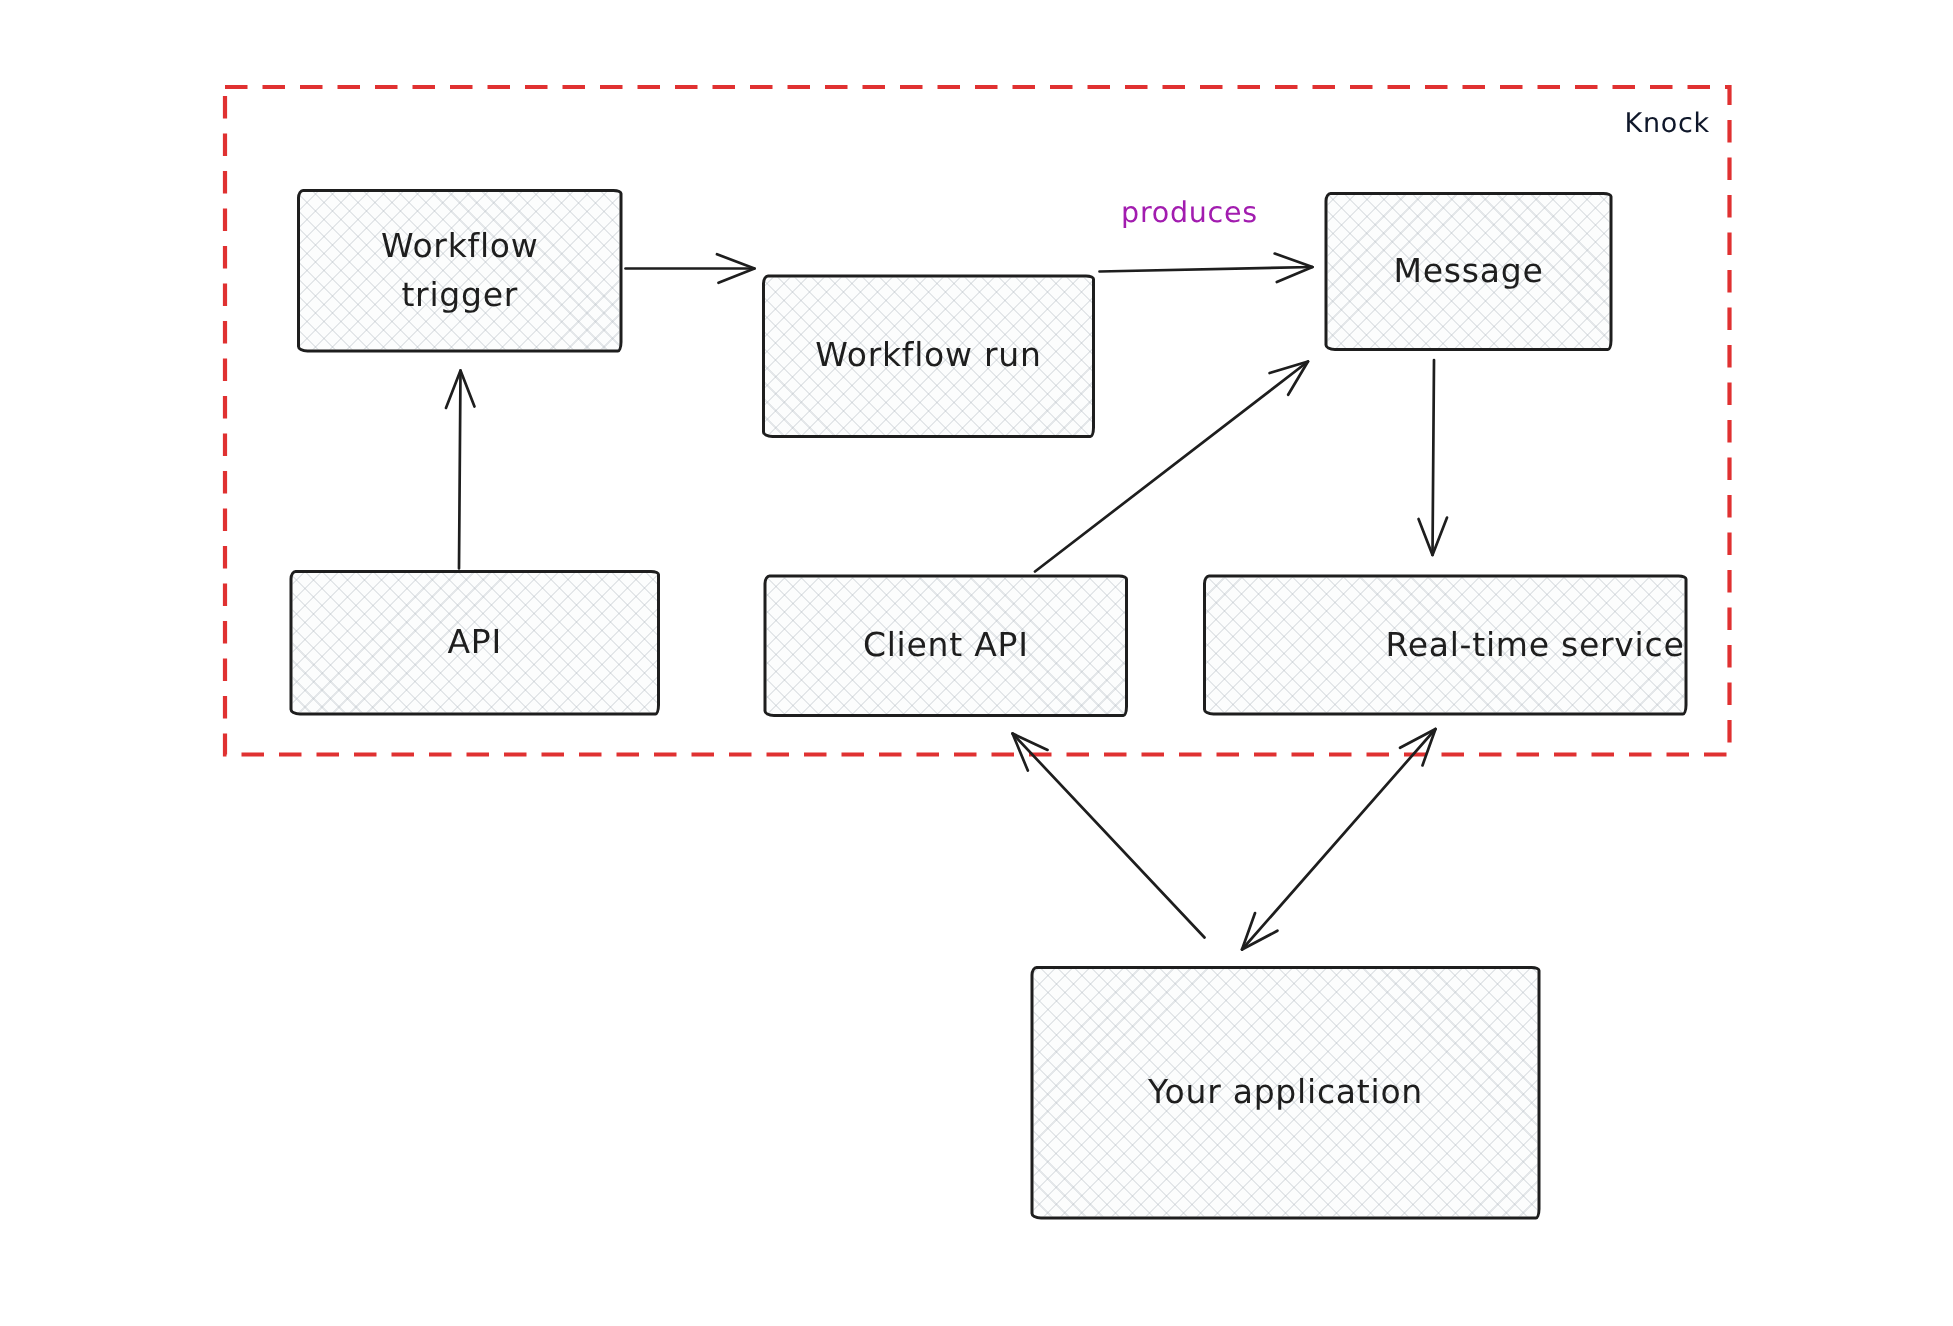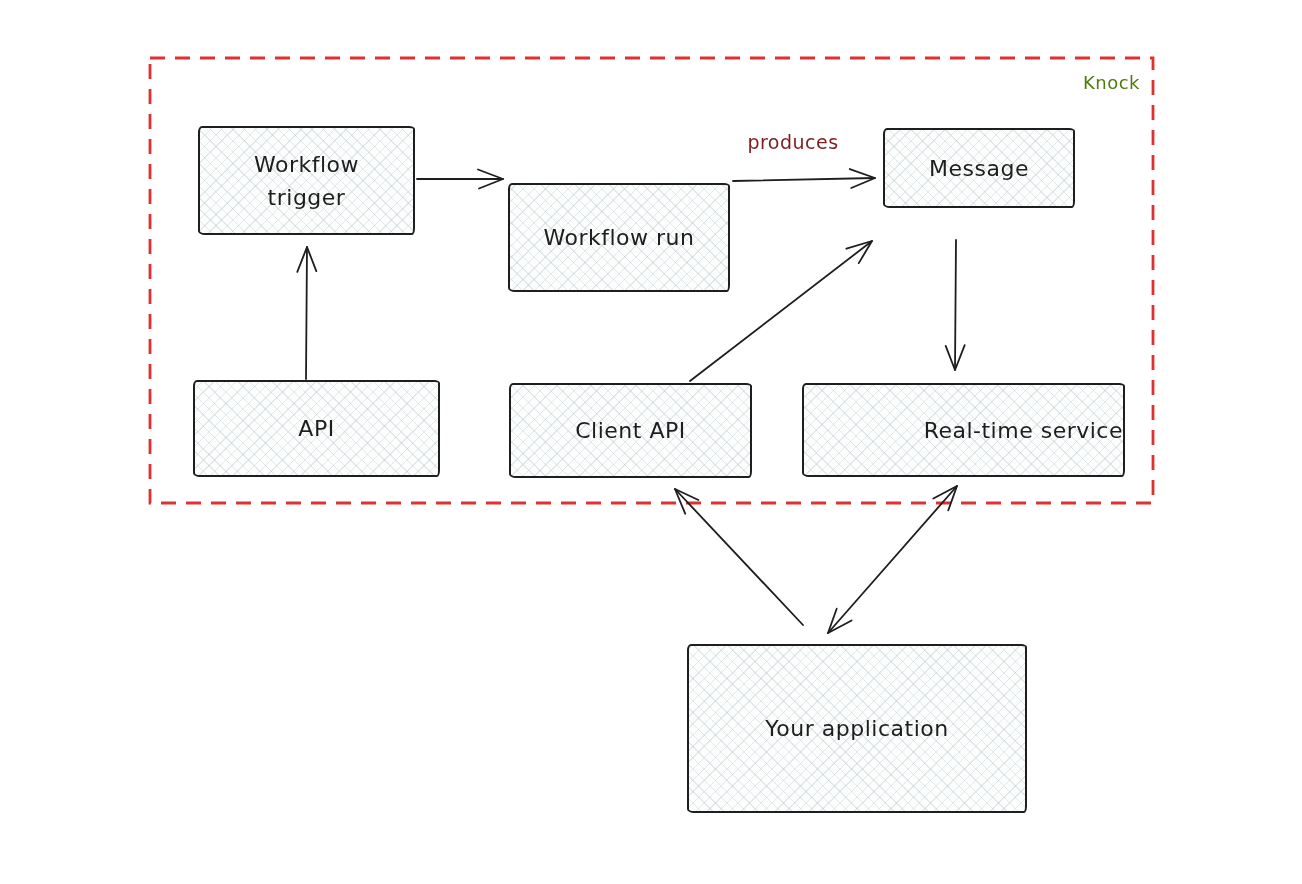--- a/index.html
+++ b/index.html
@@ -39,35 +39,35 @@
     line-height: 1.5;
     letter-spacing: 0.5px;
     white-space: pre-line;
     color: #1e1e1e;
   }
   .edge-label {
     position: absolute;
     z-index: 2;
     font-size: 19px;
     letter-spacing: 0.5px;
-    color: #7f1d1d;
+    color: #a21caf;
     text-align: center;
   }
   .boundary-label {
     position: absolute;
     z-index: 2;
     font-size: 18px;
     letter-spacing: 0.5px;
-    color: #4d7c0f;
+    color: #0f172a;
     text-align: right;
   }
   
   #node-workflow-trigger { left: 198px; top: 126px; width: 217px; height: 109px; }
   #node-workflow-run     { left: 508px; top: 140px; width: 222px; height: 109px; margin-top: 43px; }
-  #node-message          { left: 883px; top: 128px; width: 192px; height: 80px; }
+  #node-message          { left: 883px; top: 128px; width: 192px; height: 106px; }
   #node-api              { left: 193px; top: 380px; width: 247px; height: 97px;  }
   #node-client-api       { left: 509px; top: 383px; width: 243px; height: 95px;  }
   #node-realtime-service { left: 802px; top: 383px; width: 323px; height: 94px; justify-content: flex-end;  }
   #node-your-application { left: 643px; top: 644px; width: 340px; height: 169px; margin-left: 44px; }
   #label-produces { left: 731px; top: 131px; width: 124px; }
   #label-knock    { left: 1010px; top: 72px; width: 130px; }
 </style>
 </head>
 <body>
 

